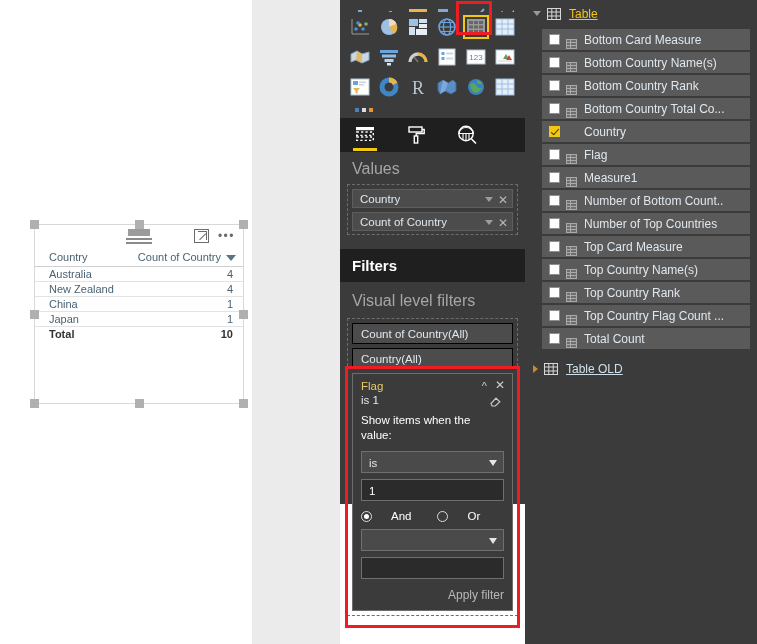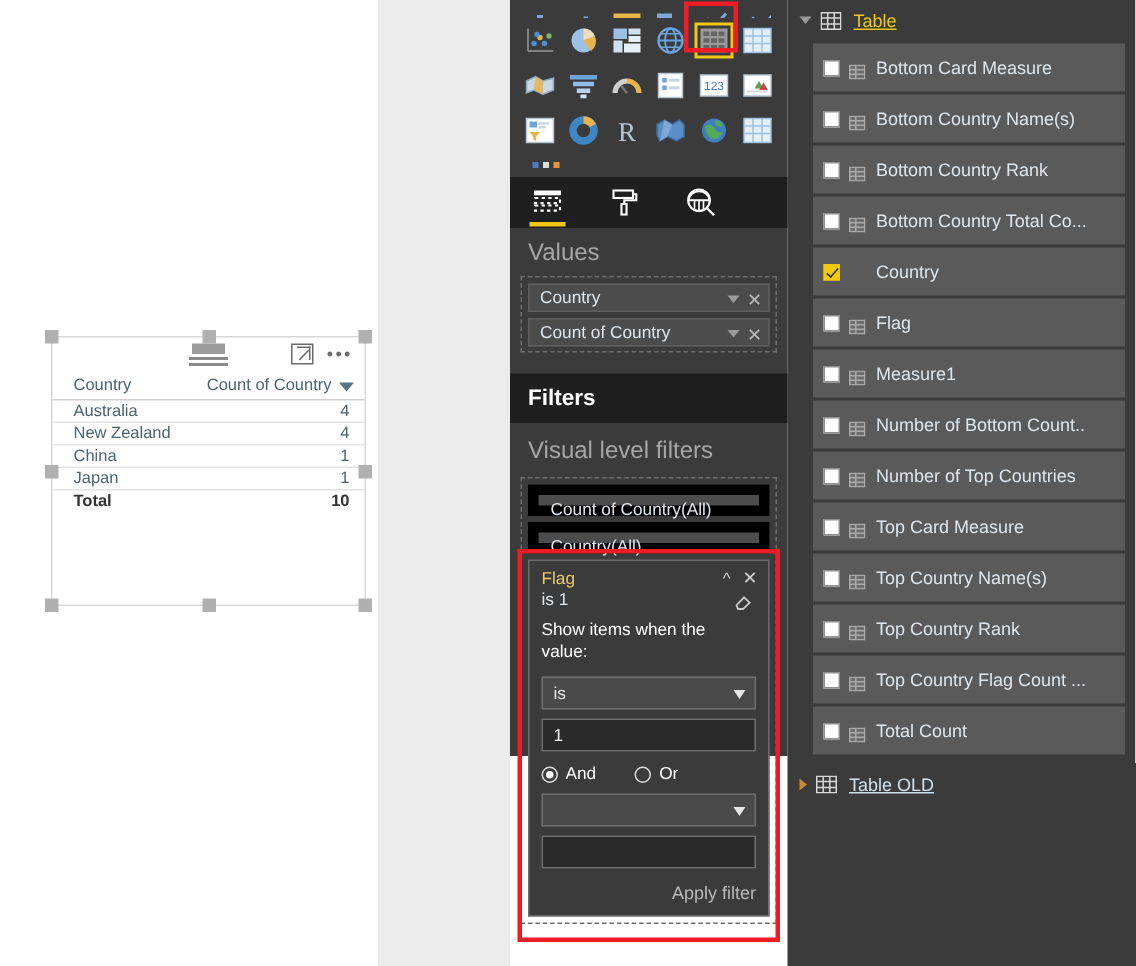--- a/index.html
+++ b/index.html
@@ -59,47 +59,47 @@
   .sect-label{color:#a6a6a6;font-size:16px;padding:8px 0 6px 12px;}
   .well{margin:0 7px;border:1px dashed #6d6d6d;padding:4px 4px 3px 4px;}
   .chip{position:relative;background:#4c4c4c;border:1px solid #5e5e5e;color:#dfe7ee;font-size:11.5px;height:19px;line-height:19px;padding-left:7px;margin-bottom:4px;box-sizing:border-box;}
   .chip:last-child{margin-bottom:0;}
   .chip .cv{position:absolute;right:19px;top:7px;width:0;height:0;border-left:4px solid transparent;border-right:4px solid transparent;border-top:5px solid #9b9b9b;}
   .chip .cx{position:absolute;right:4px;top:1px;color:#b8b8b8;font-size:12px;line-height:18px;}
 
   .filters-hdr{margin-top:14px;background:#1f1f1f;color:#ffffff;font-size:15px;font-weight:bold;padding:8px 0 8px 12px;}
   .filters-body{padding-top:4px;}
   .fwell{margin:4px 7px 0 7px;border:1px dashed #6d6d6d;padding:4px;}
-  .fchip{background:#4c4c4c;border:7px solid #000000;color:#dfe7ee;font-size:11.5px;height:21px;line-height:21px;padding-left:8px;margin-bottom:4px;box-sizing:border-box;}
+  .fchip{background:#4c4c4c;border:1px solid #000000;color:#dfe7ee;font-size:11.5px;height:21px;line-height:21px;padding-left:8px;margin-bottom:4px;box-sizing:border-box;}
 
   .fcard{position:relative;background:#3b3b3b;border:1px solid #6d6d6d;padding:6px 8px 8px 8px;}
   .fcard-title{color:#e8c86a;font-size:11.5px;}
   .fcard-chevron{position:absolute;right:25px;top:6px;color:#cfcfcf;font-size:11px;}
   .fcard-x{position:absolute;right:7px;top:4px;color:#cfcfcf;font-size:12px;}
   .fcard-sub{color:#dfe7ee;font-size:11.5px;margin-top:2px;position:relative;}
   .eraser{position:absolute;right:2px;top:0px;}
   .fcard-prompt{color:#ffffff;font-size:11.5px;line-height:15px;margin-top:7px;}
   .fsel{position:relative;margin-top:8px;height:22px;background:#4a4a4a;border:1px solid #6f6f6f;color:#e6e6e6;font-size:11.5px;line-height:22px;padding-left:7px;box-sizing:border-box;}
   .fsel .cv2{position:absolute;right:6px;top:8px;width:0;height:0;border-left:4.5px solid transparent;border-right:4.5px solid transparent;border-top:6px solid #e6e6e6;}
   .ftext{margin-top:6px;height:22px;background:#2b2b2b;border:1px solid #6f6f6f;color:#ffffff;font-size:11.5px;line-height:22px;padding-left:7px;box-sizing:border-box;}
   .radios{display:flex;align-items:center;margin-top:9px;color:#ffffff;font-size:11.5px;gap:26px;}
-  .radio{display:flex;align-items:center;gap:5px;}
+  .radio{display:flex;align-items:center;gap:19px;}
   .rdot{width:11px;height:11px;border:1.5px solid #dcdcdc;border-radius:50%;box-sizing:border-box;position:relative;}
   .rdot.on:after{content:"";position:absolute;left:2px;top:2px;width:5px;height:5px;border-radius:50%;background:#ffffff;}
   .apply{text-align:right;color:#b9b9b9;font-size:12px;margin-top:9px;}
 
   
   .fieldspane{position:absolute;left:525px;top:0;width:232px;height:644px;background:#3b3b3b;}
   .tbl-node{display:flex;align-items:center;height:27px;padding-left:8px;color:#f2c811;font-size:12px;text-decoration:underline;}
   .tbl-node.old{color:#cfe0ea;}
   .tri{width:0;height:0;margin-right:6px;}
   .tri.open{border-left:4.5px solid transparent;border-right:4.5px solid transparent;border-top:5px solid #9a9a9a;}
   .tri.closed{border-top:4.5px solid transparent;border-bottom:4.5px solid transparent;border-left:5px solid #c98a2e;}
   .gridicon{width:14px;height:12px;margin-right:8px;display:inline-block;}
-  .field-row{display:flex;align-items:center;height:32px;margin:2px 7px 0 17px;background:#5a5a5a;padding-left:7px;}
+  .field-row{display:flex;align-items:center;height:21px;margin:2px 7px 0 17px;background:#5a5a5a;padding-left:7px;}
   .fchk{width:11px;height:11px;background:#ffffff;border:1px solid #8e8e8e;box-sizing:border-box;margin-right:6px;position:relative;flex:0 0 auto;}
   .fchk.checked{background:#f2c811;border-color:#f2c811;}
   .fchk.checked:after{content:"";position:absolute;left:3px;top:0px;width:3px;height:7px;border:solid #2b2b2b;border-width:0 1.6px 1.6px 0;transform:rotate(42deg);}
   .fgrid{width:11px;height:10px;margin-right:7px;flex:0 0 auto;}
   .field-label{color:#dfe7ee;font-size:12px;white-space:nowrap;overflow:hidden;}
   .field-row.nogrid .field-label{margin-left:18px;}
 </style>
 </head>
 <body>
 

